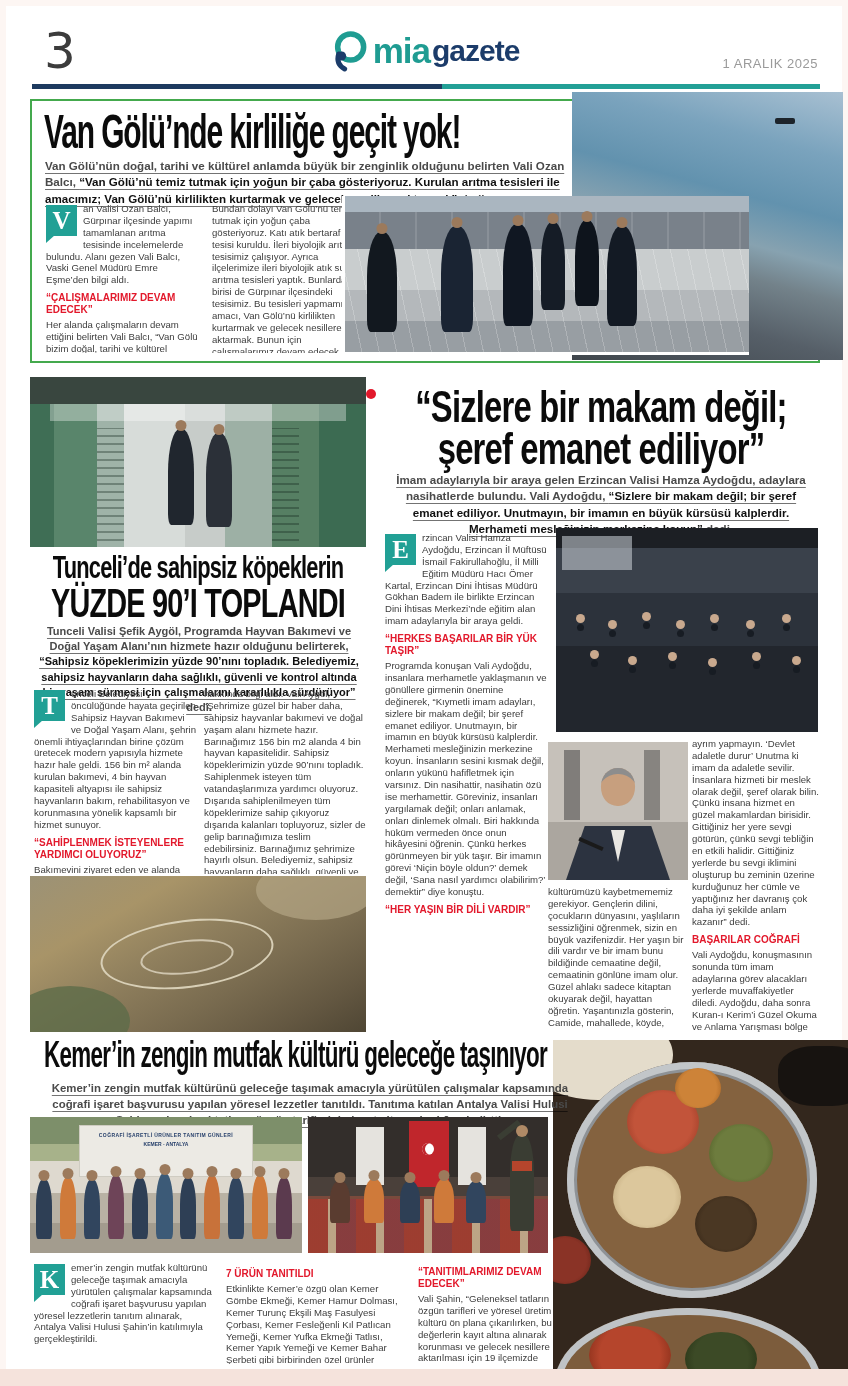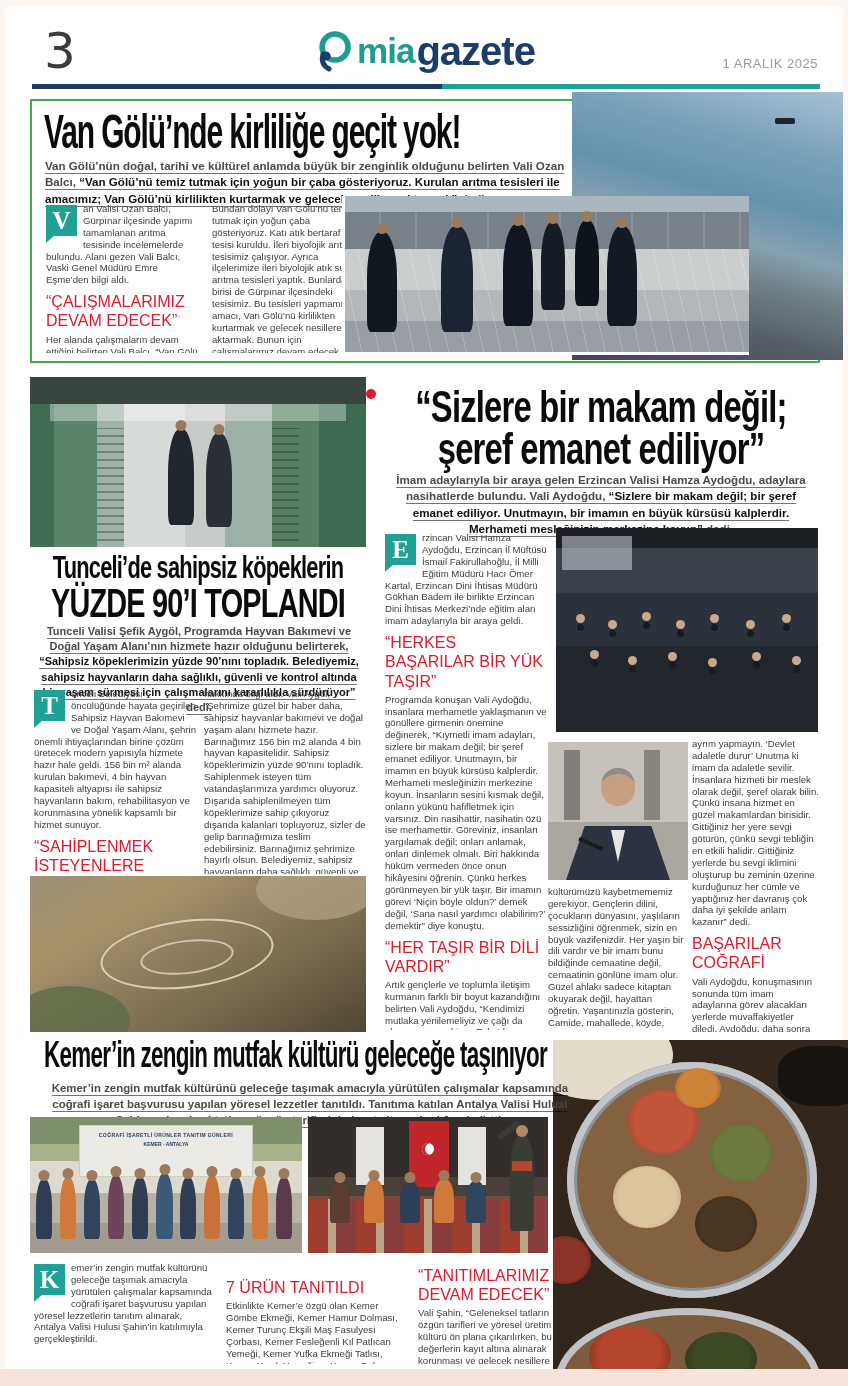--- a/index.html
+++ b/index.html
@@ -5,32 +5,32 @@
   html,body{margin:0;padding:0;background:#fbf1ec;}
   .page{position:relative;width:848px;height:1386px;background:#ffffff;margin:0 auto;
         font-family:"Liberation Sans",sans-serif;overflow:hidden;
         box-shadow:inset 0 0 0 6px #fdf6f3;}
   
   .pagenum{position:absolute;left:44px;top:22px;font-size:50px;font-weight:400;color:#3c3c3c;
            font-family:"DejaVu Sans",sans-serif;}
   .logo{position:absolute;left:50%;top:28px;transform:translateX(-50%);display:flex;align-items:center;gap:2px;}
   .logo svg{display:block;}
   .logo .mia{font-size:35px;color:#1f9c92;font-weight:600;letter-spacing:-1px;}
-  .logo .gaz{font-size:40px;color:#1c3c6a;font-weight:700;letter-spacing:-1px;}
+  .logo .gaz{font-size:30px;color:#1c3c6a;font-weight:700;letter-spacing:-1px;}
   .pdate{position:absolute;right:30px;top:56px;font-size:13px;color:#9a9a9a;letter-spacing:.5px;}
   .rule{position:absolute;left:32px;top:84px;width:788px;height:5px;
         background:linear-gradient(90deg,#1d3a5f 0 52%,#22a096 52% 100%);}
   
   .hl{position:absolute;color:#0b0b0b;font-weight:800;white-space:nowrap;letter-spacing:-1px;}
   .deck{position:absolute;color:#4a4a4a;text-decoration:underline;
         text-decoration-color:rgba(0,0,0,.55);text-underline-offset:3px;text-decoration-thickness:1px;}
   .deck b{color:#101010;font-weight:700;}
   .bodycol{position:absolute;font-size:9.6px;line-height:1.24;color:#3d3d3d;overflow:hidden;text-align:left;}
   .bodycol p{margin:0 0 6px 0;}
-  .redsub{color:#e2182b;font-weight:400;font-size:16px;line-height:1.2;margin:4px 0 3px 0;}
+  .redsub{color:#e2182b;font-weight:700;font-size:10px;line-height:1.2;margin:4px 0 3px 0;}
   .dc{float:left;width:31px;height:31px;background:#21a095;color:#fff;text-align:center;line-height:31px;
       font-size:25px;font-weight:700;font-family:"Liberation Serif",serif;margin:2px 6px 8px 0;position:relative;}
   .dc::after{content:"";position:absolute;left:0;bottom:-7px;width:0;height:0;
              border-top:8px solid #21a095;border-right:9px solid transparent;}
   .photo{position:absolute;overflow:hidden;}
   .fig{position:absolute;border-radius:45% 45% 12% 12%;}
   .fig::before{content:"";position:absolute;left:50%;top:-9px;transform:translateX(-50%);
                width:11px;height:11px;border-radius:50%;background:#9c7a5c;}
   .head{position:absolute;width:9px;height:9px;border-radius:50%;background:#c9a98e;box-shadow:0 9px 0 -1px #171c23;}
   .dish{position:absolute;border-radius:50%;}
@@ -141,22 +141,21 @@
     <div class="hl" style="left:601px;top:424px;font-size:40px;transform:translateX(-50%) scale(0.82,1.12);transform-origin:top center;">şeref emanet ediliyor”</div>
 
     <div class="deck" style="left:384px;top:472px;width:434px;font-size:11.6px;line-height:1.42;text-align:center;font-weight:600;">
       <span>İmam adaylarıyla bir araya gelen Erzincan Valisi Hamza Aydoğdu, adaylara nasihatlerde bulundu. Vali Aydoğdu, </span><b>“Sizlere bir makam değil; bir şeref emanet ediliyor. Unutmayın, bir imamın en büyük kürsüsü kalplerdir. Merhameti mesleğinizin merkezine koyun”</b><span> dedi.</span>
     </div>
 
     <div class="bodycol" style="left:385px;top:532px;width:164px;height:498px;">
       <p><span class="dc">E</span><span>rzincan Valisi Hamza Aydoğdu, Erzincan İl Müftüsü İsmail Fakirullahoğlu, İl Milli Eğitim Müdürü Hacı Ömer Kartal, Erzincan Dini İhtisas Müdürü Gökhan Badem ile birlikte Erzincan Dini İhtisas Merkezi’nde eğitim alan imam adaylarıyla bir araya geldi.</span></p>
       <div class="redsub">“HERKES BAŞARILAR BİR YÜK TAŞIR”</div>
       <p>Programda konuşan Vali Aydoğdu, insanlara merhametle yaklaşmanın ve gönüllere girmenin önemine değinerek, “Kıymetli imam adayları, sizlere bir makam değil; bir şeref emanet ediliyor. Unutmayın, bir imamın en büyük kürsüsü kalplerdir. Merhameti mesleğinizin merkezine koyun. İnsanların sesini kısmak değil, onların yükünü hafifletmek için varsınız. Din nasihattir, nasihatin özü ise merhamettir. Göreviniz, insanları yargılamak değil; onları anlamak, onları dinlemek olmalı. Biri hakkında hüküm vermeden önce onun hikâyesini öğrenin. Çünkü herkes görünmeyen bir yük taşır. Bir imamın görevi ‘Niçin böyle oldun?’ demek değil, ‘Sana nasıl yardımcı olabilirim?’ demektir” diye konuştu.</p>
-      <div class="redsub">“HER TAŞIR BİR DİLİ VARDIR”</div>
-      <p>Artık gençlerle ve toplumla iletişim kurmanın farklı bir boyut kazandığını belirten Vali Aydoğdu, “Kendimizi mutlaka yenilemeliyiz ve çağı da okumamız gerekiyor. Fakat bunu yaparken de özümüzü, geleneklerimizi, tarihimizi, medeniyetimizi ve</p>
+      <div class="redsub">“HER YAŞIN BİR DİLİ VARDIR”</div>
     </div>
 
     <div class="photo" style="left:556px;top:528px;width:262px;height:204px;
                 background:linear-gradient(180deg,#1c1f24 0 10%,#3a414b 10% 32%,#2c323b 32% 58%,#22262d 58% 100%);">
       <div style="position:absolute;left:6px;top:8px;width:70px;height:34px;background:#cfd6dd;opacity:.55;"></div>
       <div class="head" style="left:20px;top:86px;"></div>
       <div class="head" style="left:52px;top:92px;"></div>
       <div class="head" style="left:86px;top:84px;"></div>
       <div class="head" style="left:120px;top:92px;"></div>
       <div class="head" style="left:154px;top:86px;"></div>
@@ -249,21 +248,21 @@
         <div style="position:absolute;left:-14px;top:-8px;width:26px;height:6px;background:#3a3d33;transform:rotate(-38deg);"></div>
         <div style="position:absolute;left:50%;top:-10px;transform:translateX(-50%);width:12px;height:12px;border-radius:50%;background:#b08a66;"></div>
         <div style="position:absolute;left:2px;top:26px;width:20px;height:10px;background:#b5452c;"></div>
       </div>
     </div>
 
     <div class="bodycol" style="left:34px;top:1262px;width:180px;height:102px;">
       <p><span class="dc">K</span><span>emer’in zengin mutfak kültürünü geleceğe taşımak amacıyla yürütülen çalışmalar kapsamında coğrafi işaret başvurusu yapılan yöresel lezzetlerin tanıtım alınarak, Antalya Valisi Hulusi Şahin’in katılımıyla gerçekleştirildi.</span></p>
     </div>
     <div class="bodycol" style="left:226px;top:1262px;width:182px;height:102px;">
-      <div class="redsub" style="margin-top:16px;">7 ÜRÜN TANITILDI</div>
+      <div class="redsub" style="margin-top:6px;">7 ÜRÜN TANITILDI</div>
       <p>Etkinlikte Kemer’e özgü olan Kemer Gömbe Ekmeği, Kemer Hamur Dolması,  Kemer Turunç Ekşili Maş Fasulyesi Çorbası, Kemer Fesleğenli Kıl Patlıcan Yemeği, Kemer Yufka Ekmeği Tatlısı, Kemer Yapık Yemeği ve Kemer Bahar Şerbeti gibi birbirinden özel ürünler tanıtıldı.</p>
     </div>
     <div class="bodycol" style="left:418px;top:1262px;width:146px;height:102px;">
       <div class="redsub" style="margin-top:4px;">“TANITIMLARIMIZ DEVAM EDECEK”</div>
       <p>Vali Şahin, “Geleneksel tatların özgün tarifleri ve yöresel üretim kültürü ön plana çıkarılırken, bu değerlerin kayıt altına alınarak korunması ve gelecek nesillere aktarılması için 19 ilçemizde tanıtım faaliyetlerimizi sürdürmeye devam edeceğiz” diye konuştu.</p>
     </div>
   </section>
 
   <div class="footband"></div>
 </div>

